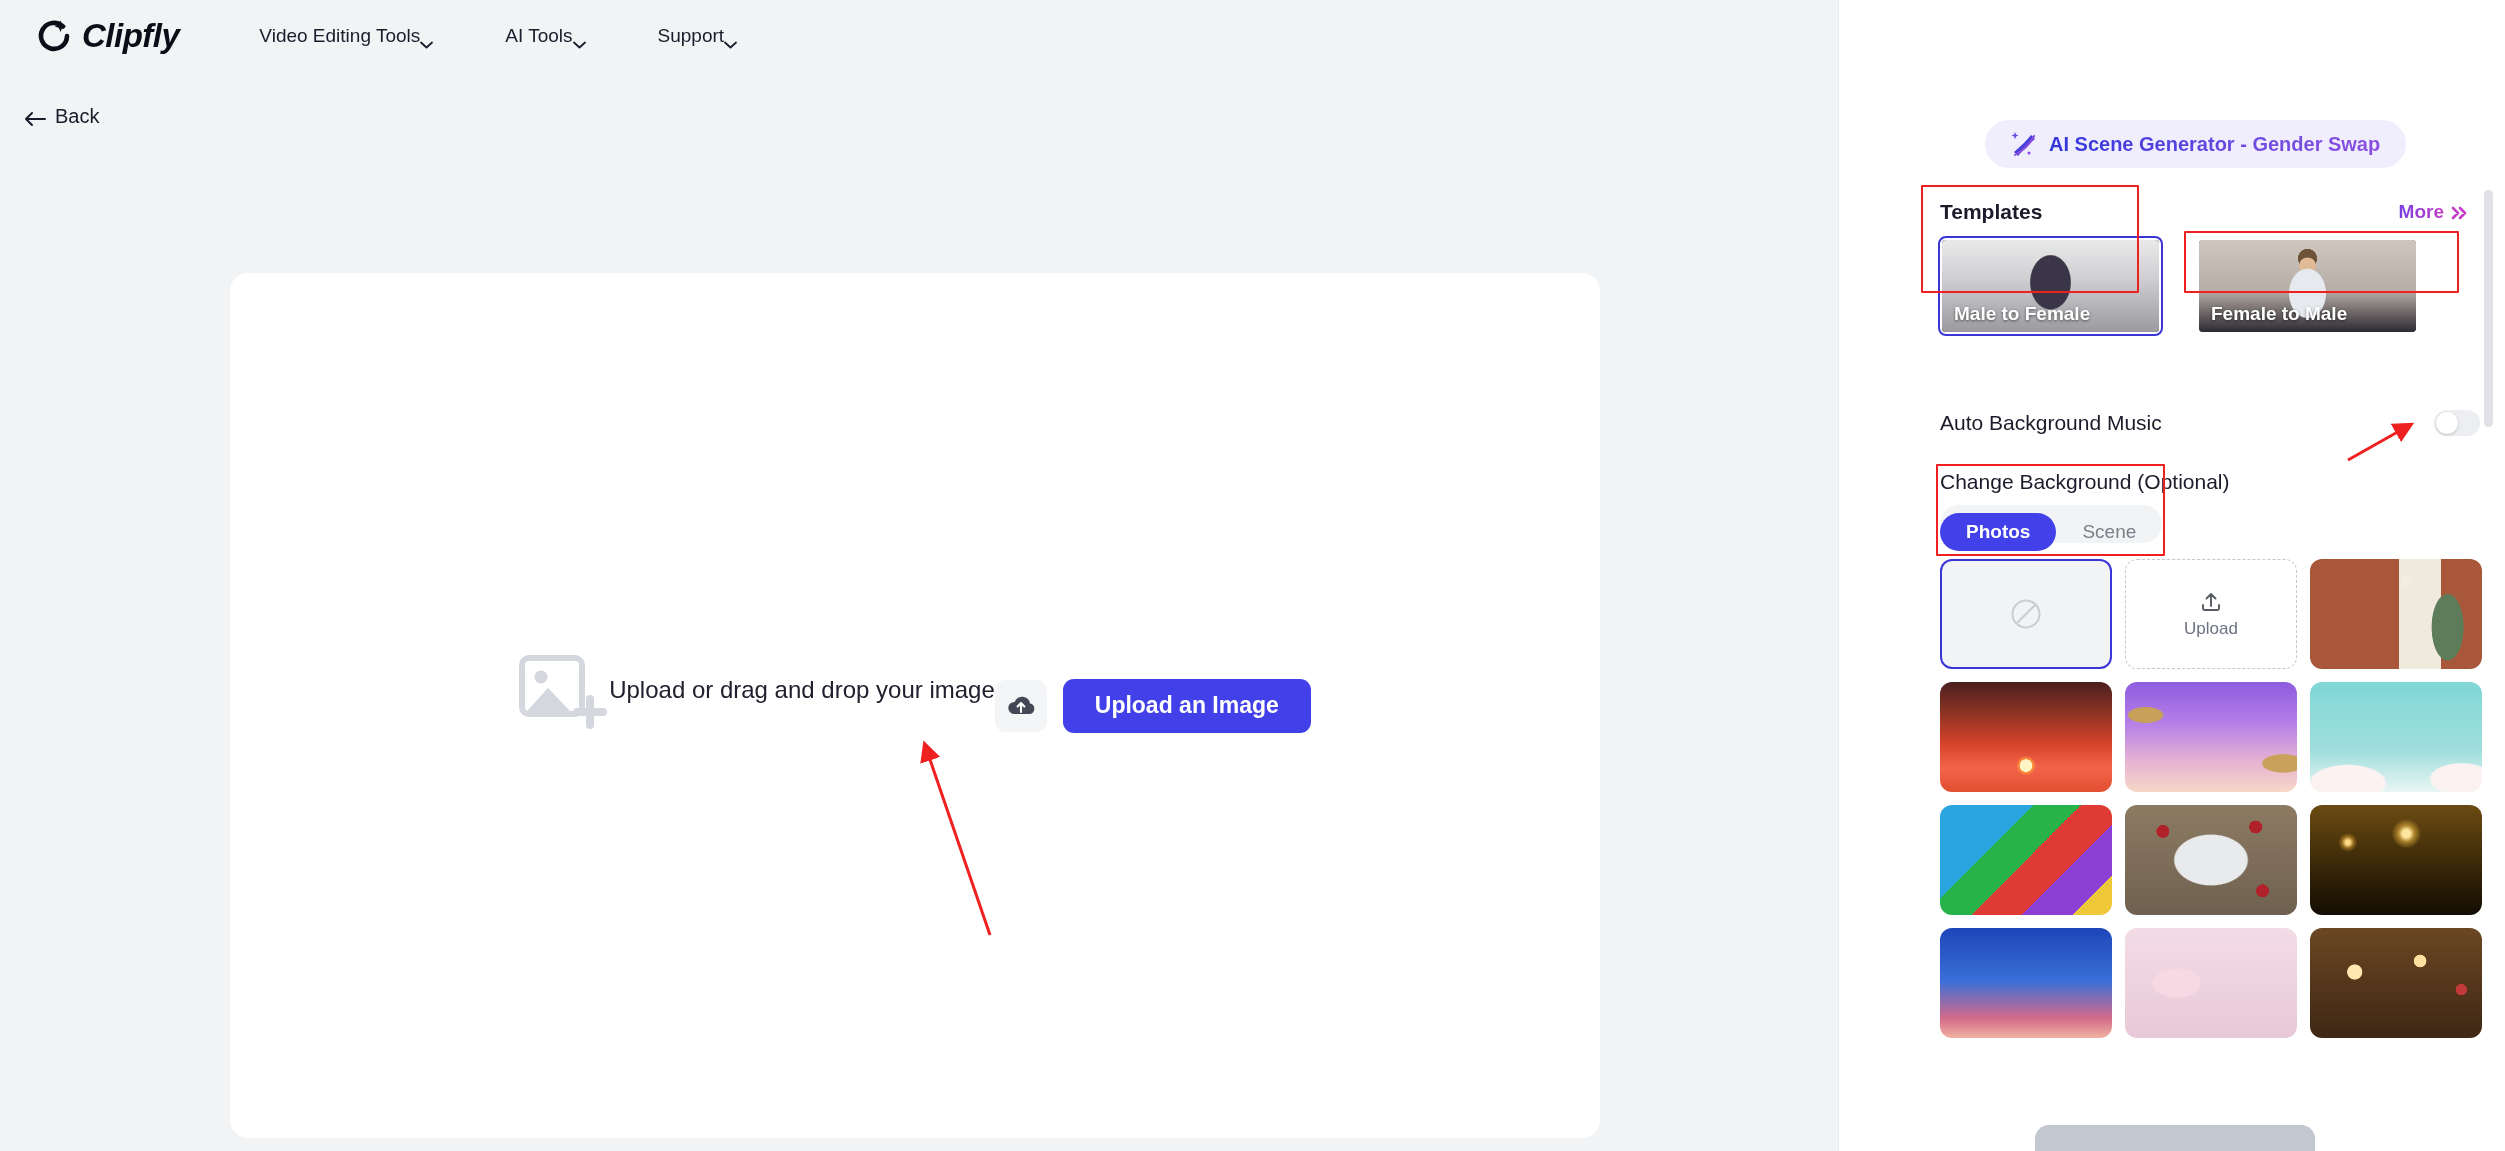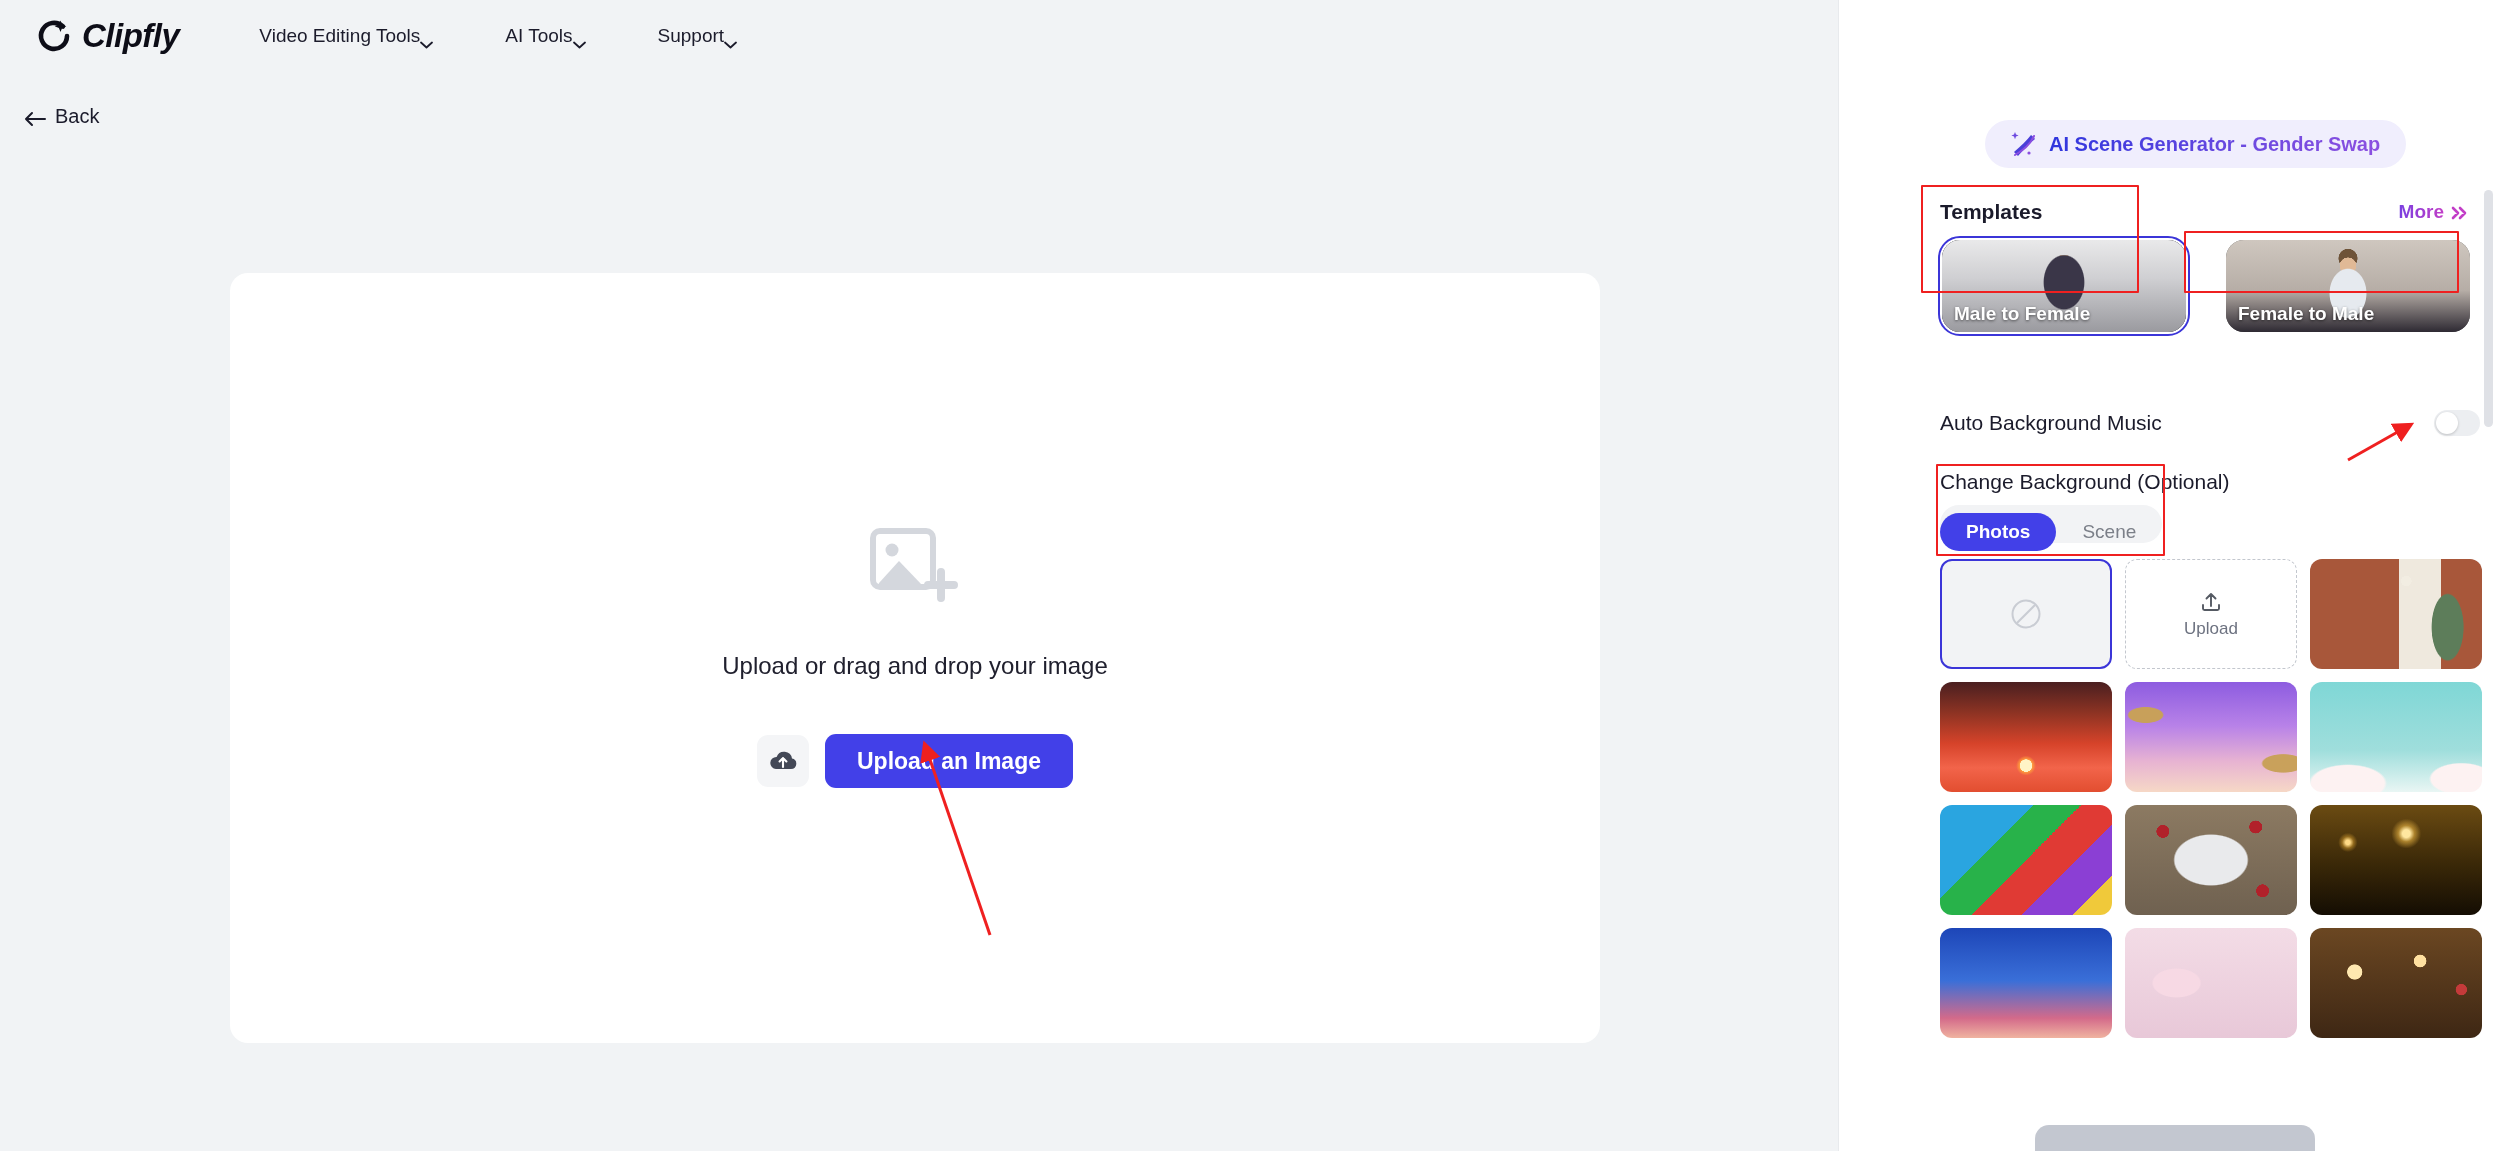--- a/index.html
+++ b/index.html
@@ -45,24 +45,24 @@
 
   .back-link {
     position: absolute; left: 24px; top: 105px;
     display: flex; align-items: center; gap: 9px;
     font-size: 20px; color: #1b1b2b; cursor: pointer;
   }
   .back-arrow { width: 22px; height: 16px; }
 
   .canvas-card {
     position: absolute; left: 230px; top: 273px;
-    width: 1370px; height: 770px;
+    width: 1370px; height: 865px;
     background: #ffffff; border-radius: 18px;
-    display: flex; flex-direction: column;
-    align-items: center; justify-content: center; gap: 22px;
+    display: flex; flex-direction: row;
+    align-items: center; justify-content: center;
   }
   .img-placeholder-icon { width: 90px; height: 80px; margin-bottom: 22px; }
   .drop-text {
     font-size: 24px; color: #20202e; margin-bottom: 32px;
   }
   .upload-row { display: flex; align-items: center; gap: 16px; }
   .cloud-btn {
     width: 52px; height: 52px;
     background: #f4f5f7; border-radius: 11px;
     display: flex; align-items: center; justify-content: center;
@@ -116,22 +116,22 @@
     -webkit-background-clip: text; background-clip: text;
     -webkit-text-fill-color: transparent; color: #9b3fd4;
   }
   .more-chev { width: 20px; height: 16px; }
 
   .tpl-row {
     position: absolute; left: 1942px; top: 240px;
     display: flex; gap: 40px;
   }
   .tpl-card {
-    position: relative; width: 244px; height: 92px;
-    border-radius: 18px; overflow: hidden; cursor: pointer;
+    position: relative; width: 217px; height: 92px;
+    border-radius: 4px; overflow: hidden; cursor: pointer;
     background: #555;
   }
   .tpl-card.selected { outline: 2.5px solid #3b35d8; outline-offset: 2px; }
   .tpl-label {
     position: absolute; left: 12px; bottom: 7px;
     font-size: 19px; font-weight: 700; color: #fff;
     text-shadow: 0 1px 3px rgba(0,0,0,.55);
   }
   
   .art-m2f {

